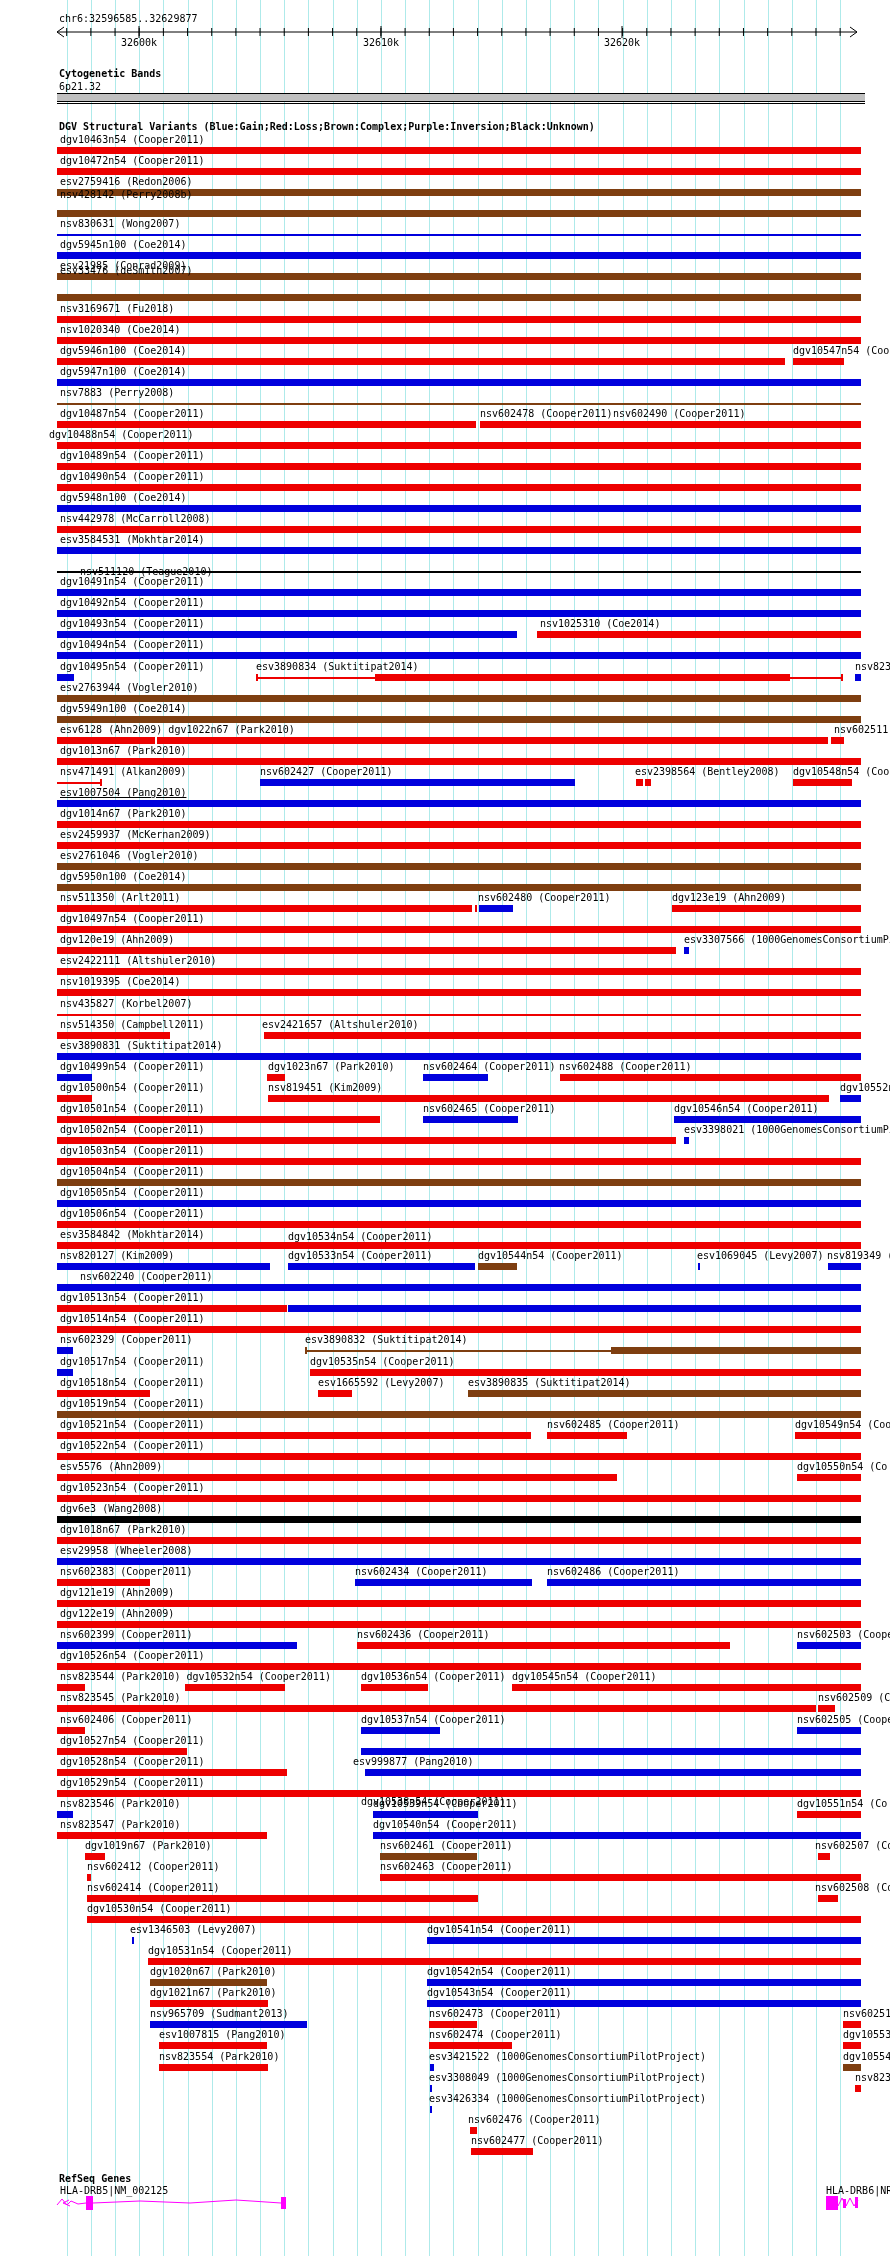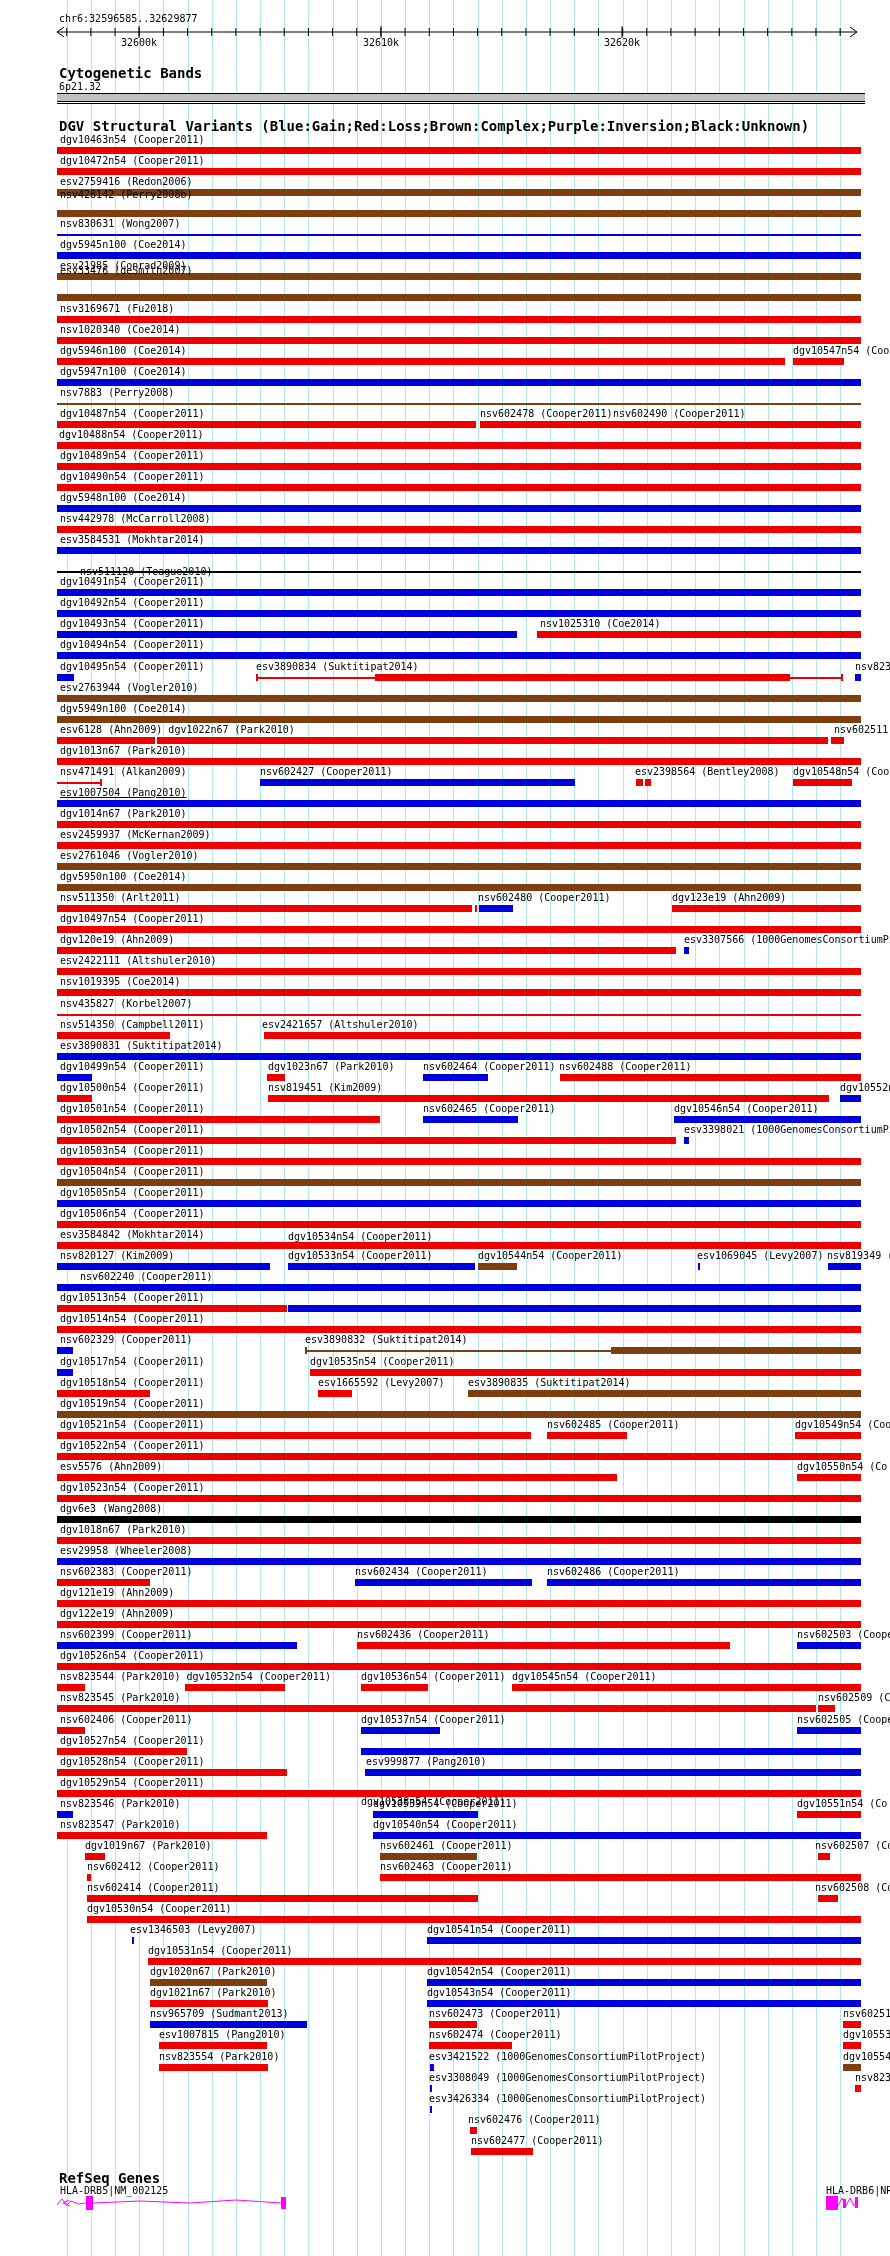--- a/index.html
+++ b/index.html
@@ -1,19 +1,19 @@
 <!DOCTYPE html>
 <html><head>
 <meta charset="utf-8">
 <style>
   html,body{margin:0;padding:0;background:#fff;}
   #screen{position:relative;width:890px;height:2256px;background:#ffffff;overflow:hidden;
           font-family:"DejaVu Sans Mono",monospace;}
   .lbl{position:absolute;font:10px/12px "DejaVu Sans Mono",monospace;color:#000;white-space:pre;}
-  .bold{font-weight:bold;font-size:14px;line-height:13px;}
+  .bold{font-weight:bold;font-size:10px;line-height:13px;}
   .gridline{position:absolute;top:0;width:1px;height:2256px;}
   .bar{position:absolute;}
   .bandbar{position:absolute;border-top:1px solid #000;border-bottom:1px solid #000;}
   .hr{position:absolute;height:1px;background:#000;}
   svg{position:absolute;left:0;}
 </style>
 </head>
 <body>
 
 <div id="screen">
@@ -167,21 +167,21 @@
         <div class="bar" style="left: 57px; width: 804px; top: 402.7px; height: 2px; background: rgb(126, 62, 16);"></div>
       </div>
       <div>
         <div class="lbl" style="left: 60px; top: 407.8px;">dgv10487n54 (Cooper2011)</div>
         <div class="lbl" style="left: 480px; top: 407.8px;">nsv602478 (Cooper2011)</div>
         <div class="lbl" style="left: 613px; top: 407.8px;">nsv602490 (Cooper2011)</div>
         <div class="bar" style="left: 57px; width: 419px; top: 420.8px; height: 7px; background: rgb(238, 0, 0);"></div>
         <div class="bar" style="left: 480px; width: 381px; top: 420.8px; height: 7px; background: rgb(238, 0, 0);"></div>
       </div>
       <div>
-        <div class="lbl" style="left: 59px; top: 428.8px; text-align: right;">dgv10488n54 (Cooper2011)</div>
+        <div class="lbl" style="left: 49px; top: 428.8px; text-align: right;">dgv10488n54 (Cooper2011)</div>
         <div class="bar" style="left: 57px; width: 804px; top: 441.8px; height: 7px; background: rgb(238, 0, 0);"></div>
       </div>
       <div>
         <div class="lbl" style="left: 60px; top: 449.9px;">dgv10489n54 (Cooper2011)</div>
         <div class="bar" style="left: 57px; width: 804px; top: 462.9px; height: 7px; background: rgb(238, 0, 0);"></div>
       </div>
       <div>
         <div class="lbl" style="left: 60px; top: 471px;">dgv10490n54 (Cooper2011)</div>
         <div class="bar" style="left: 57px; width: 804px; top: 484px; height: 7px; background: rgb(238, 0, 0);"></div>
       </div>
@@ -513,21 +513,21 @@
         <div class="bar" style="left: 797px; width: 64px; top: 1726.5px; height: 7px; background: rgb(0, 0, 221);"></div>
       </div>
       <div>
         <div class="lbl" style="left: 60px; top: 1734.6px;">dgv10527n54 (Cooper2011)</div>
         <div class="lbl" style="left: 361px; top: 1796px;">dgv10538n54 (Cooper2011)</div>
         <div class="bar" style="left: 57px; width: 130px; top: 1747.6px; height: 7px; background: rgb(238, 0, 0);"></div>
         <div class="bar" style="left: 361px; width: 500px; top: 1747.6px; height: 7px; background: rgb(0, 0, 221);"></div>
       </div>
       <div>
         <div class="lbl" style="left: 60px; top: 1755.6px;">dgv10528n54 (Cooper2011)</div>
-        <div class="lbl" style="left: 366px; top: 1755.6px;">esv999877 (Pang2010)</div>
+        <div class="lbl" style="left: 353px; top: 1755.6px;">esv999877 (Pang2010)</div>
         <div class="bar" style="left: 57px; width: 230px; top: 1768.6px; height: 7px; background: rgb(238, 0, 0);"></div>
         <div class="bar" style="left: 365px; width: 496px; top: 1768.6px; height: 7px; background: rgb(0, 0, 221);"></div>
       </div>
       <div>
         <div class="lbl" style="left: 60px; top: 1776.7px;">dgv10529n54 (Cooper2011)</div>
         <div class="bar" style="left: 57px; width: 804px; top: 1789.7px; height: 7px; background: rgb(238, 0, 0);"></div>
       </div>
       <div>
         <div class="lbl" style="left: 60px; top: 1797.7px;">nsv823546 (Park2010)</div>
         <div class="lbl" style="left: 373px; top: 1797.7px;">dgv10539n54 (Cooper2011)</div>

